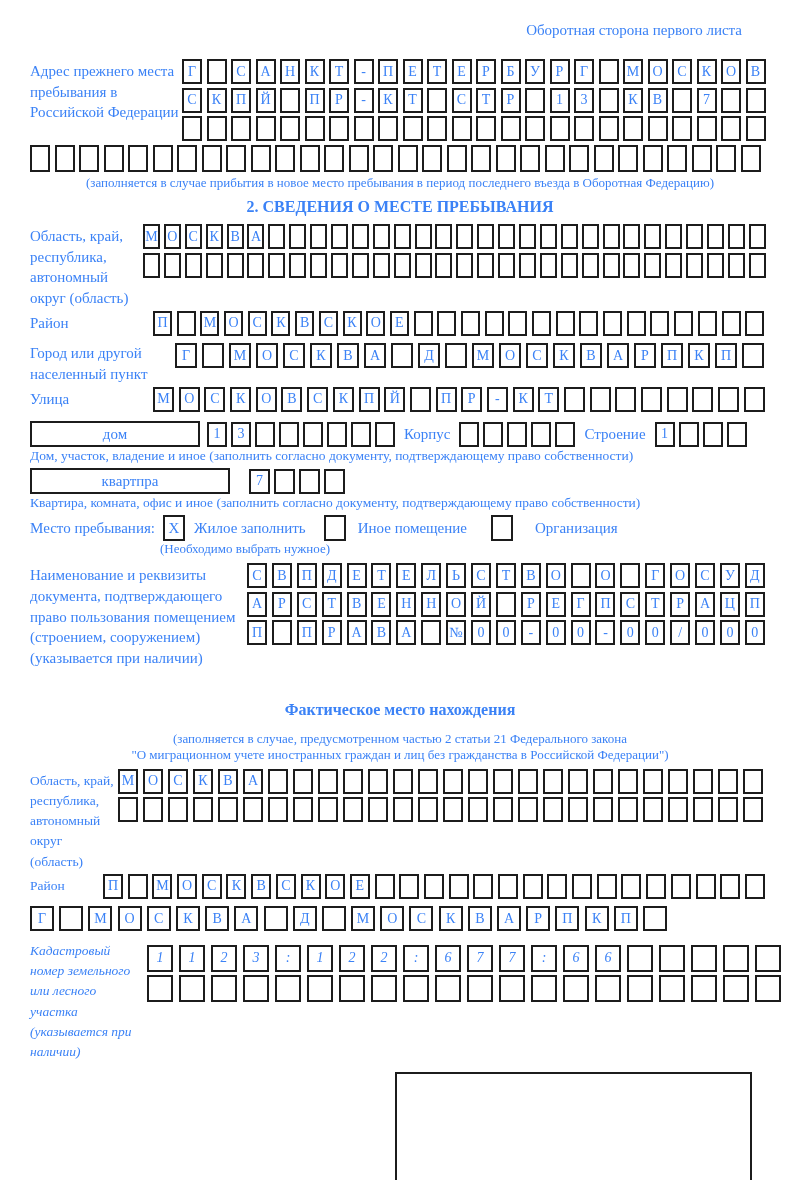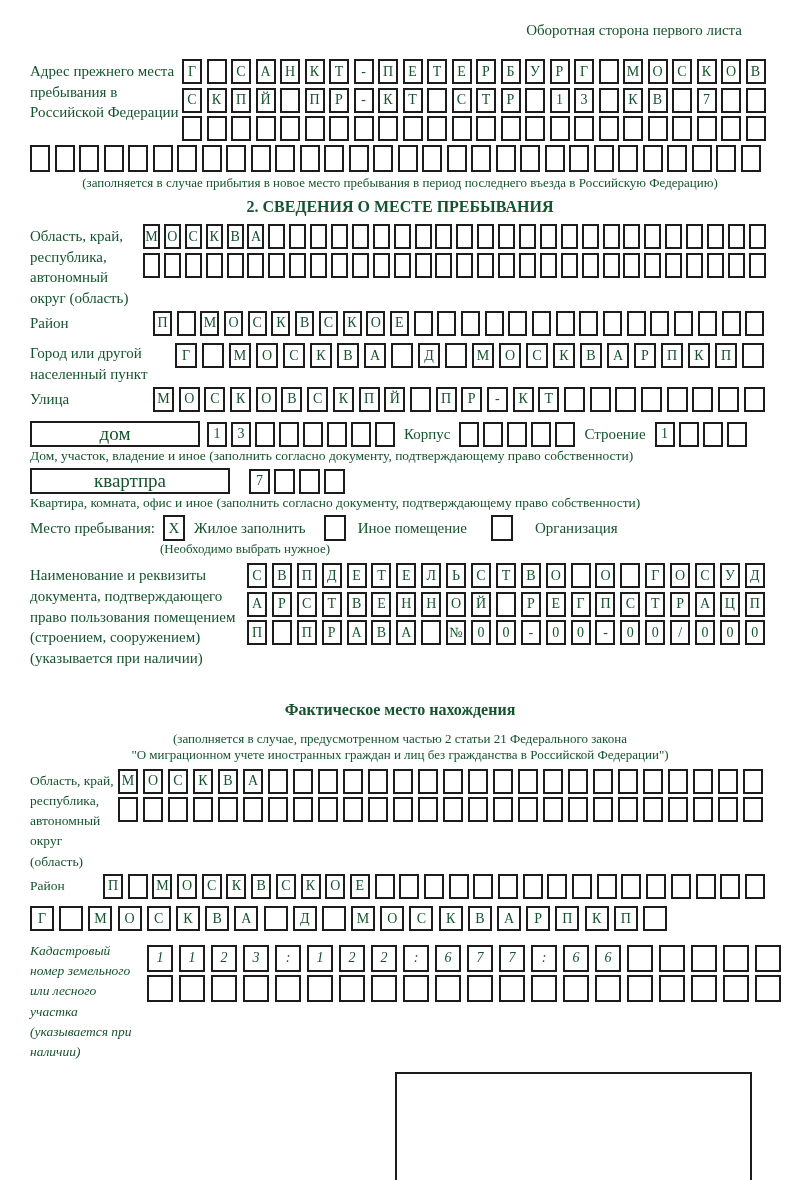--- a/index.html
+++ b/index.html
@@ -3,21 +3,21 @@
 <meta charset="utf-8">
 <style>
   * { box-sizing: border-box; margin: 0; padding: 0; }
   body { background: #ffffff; }
   .page {
     position: relative;
     width: 800px; height: 1180px;
     margin: 0 auto;
     background: #ffffff;
     font-family: "Liberation Serif", serif;
-    color: #14532d;
+    color: #3b82f6;
     overflow: hidden;
   }
   .top-note { padding: 22px 58px 0 0; text-align: right; font-size: 15px; }
 
   .fieldrow { display: flex; align-items: flex-start; }
   .lbl { flex: none; font-size: 15px; line-height: 1.38; padding-top: 2px; }
   .lbl-sm { font-size: 13.5px; line-height: 1.5; }
   .cellcol { display: flex; flex-direction: column; }
 
   .cellrow { display: flex; margin-bottom: 3.5px; }
@@ -31,21 +31,21 @@
     font-size: 14px; font-family: "Liberation Serif", serif;
   }
   .centered { text-align: center; }
   .note { font-size: 13px; }
   .sec-title { font-size: 16px; font-weight: bold; text-align: center; }
   .caption { font-size: 13.5px; margin: 1px 0 4px 30px; }
 
   .bigbox {
     border: 2px solid #1c1c1c; background: #fff;
     display: flex; align-items: center; justify-content: center;
-    font-size: 19px;
+    font-size: 15px;
   }
   .chk {
     flex: none; width: 22px; height: 26px;
     border: 2px solid #1c1c1c;
     display: flex; align-items: center; justify-content: center;
     font-size: 15px;
   }
   .optlabel { font-size: 15px; padding-top: 4px; }
   .stamp-box {
     margin: 10px 0 0 395px;
@@ -169,21 +169,21 @@
       <div class="cell"></div>
       <div class="cell"></div>
       <div class="cell"></div>
       <div class="cell"></div>
       <div class="cell"></div>
       <div class="cell"></div>
       <div class="cell"></div>
       <div class="cell"></div>
     </div>
 
-  <div class="centered note">(заполняется в случае прибытия в новое место пребывания в период последнего въезда в Российскую Федерацию)</div>
+  <div class="centered note">(заполняется в случае прибытия в новое место пребывания в период последнего въезда в Оборотная Федерацию)</div>
 
   <div class="sec-title" style="margin-top:7px;">2. СВЕДЕНИЯ О МЕСТЕ ПРЕБЫВАНИЯ</div>
 
   <div class="fieldrow" style="margin:8px 0 0 30px;">
     <div class="lbl" style="width:113px;">Область, край, республика, автономный округ (область)</div>
     <div class="cellcol">
       <div class="cellrow" style="--cw:17px; --gap:3.9px;">
           <div class="cell">М</div>
           <div class="cell">О</div>
           <div class="cell">С</div>

